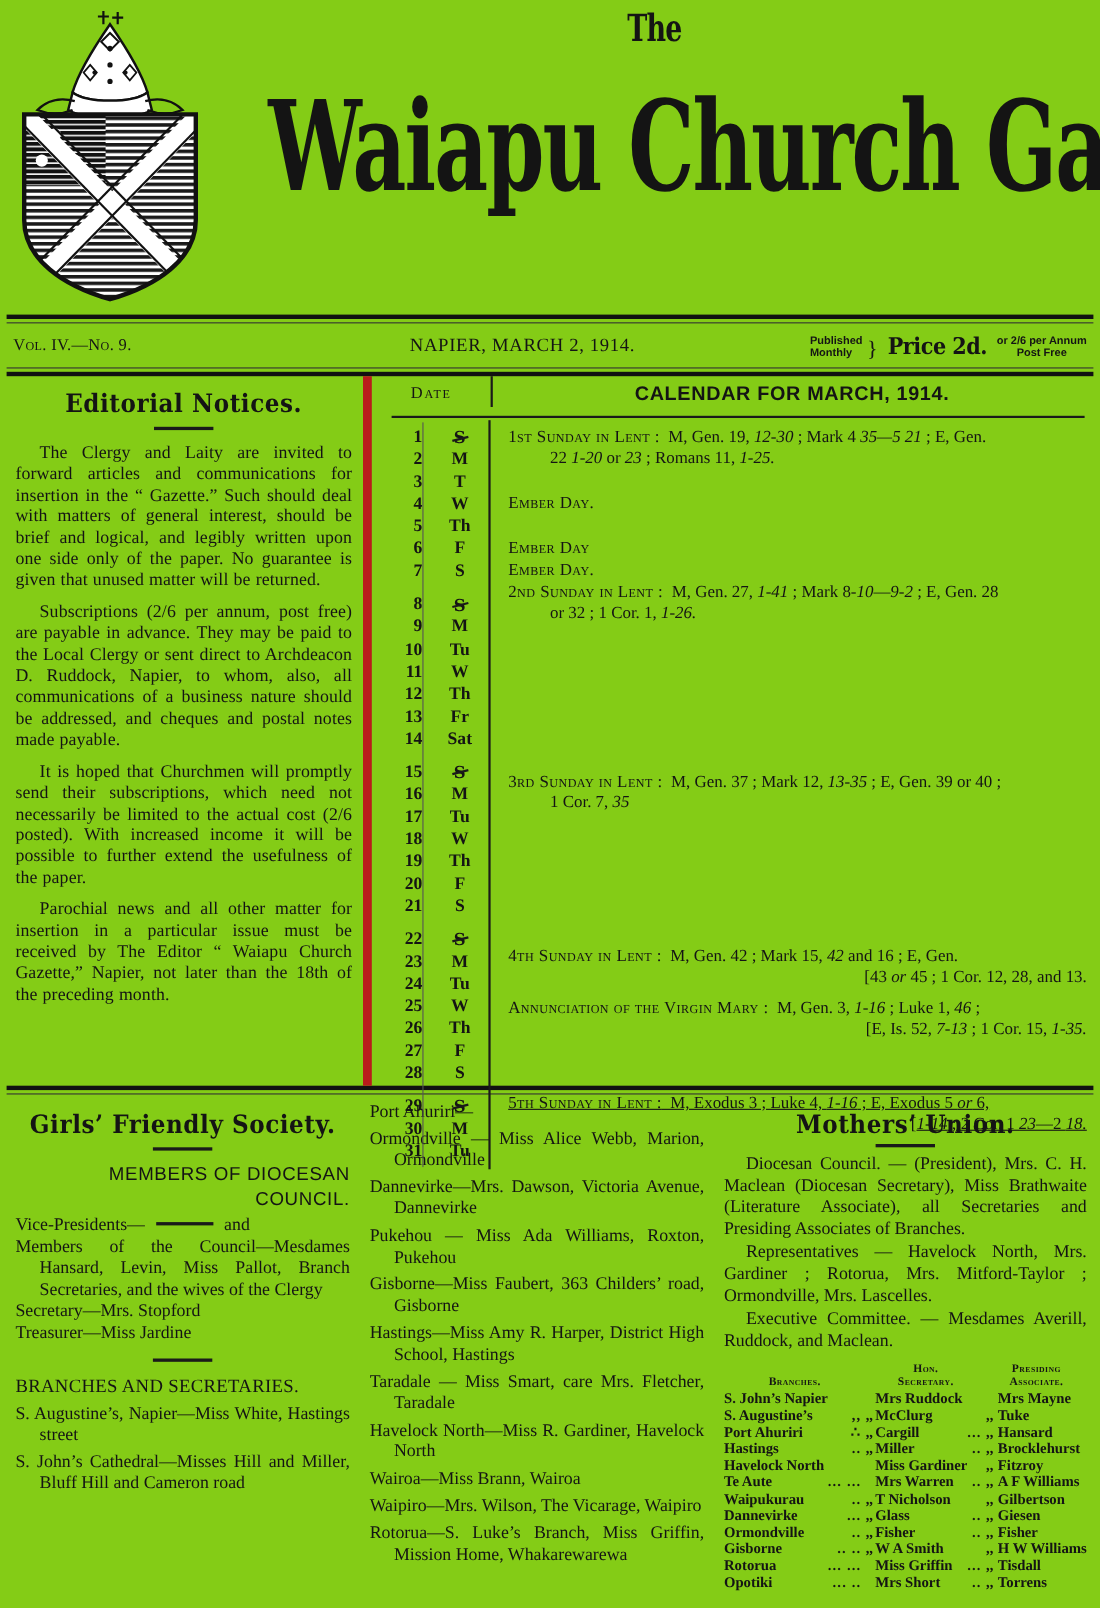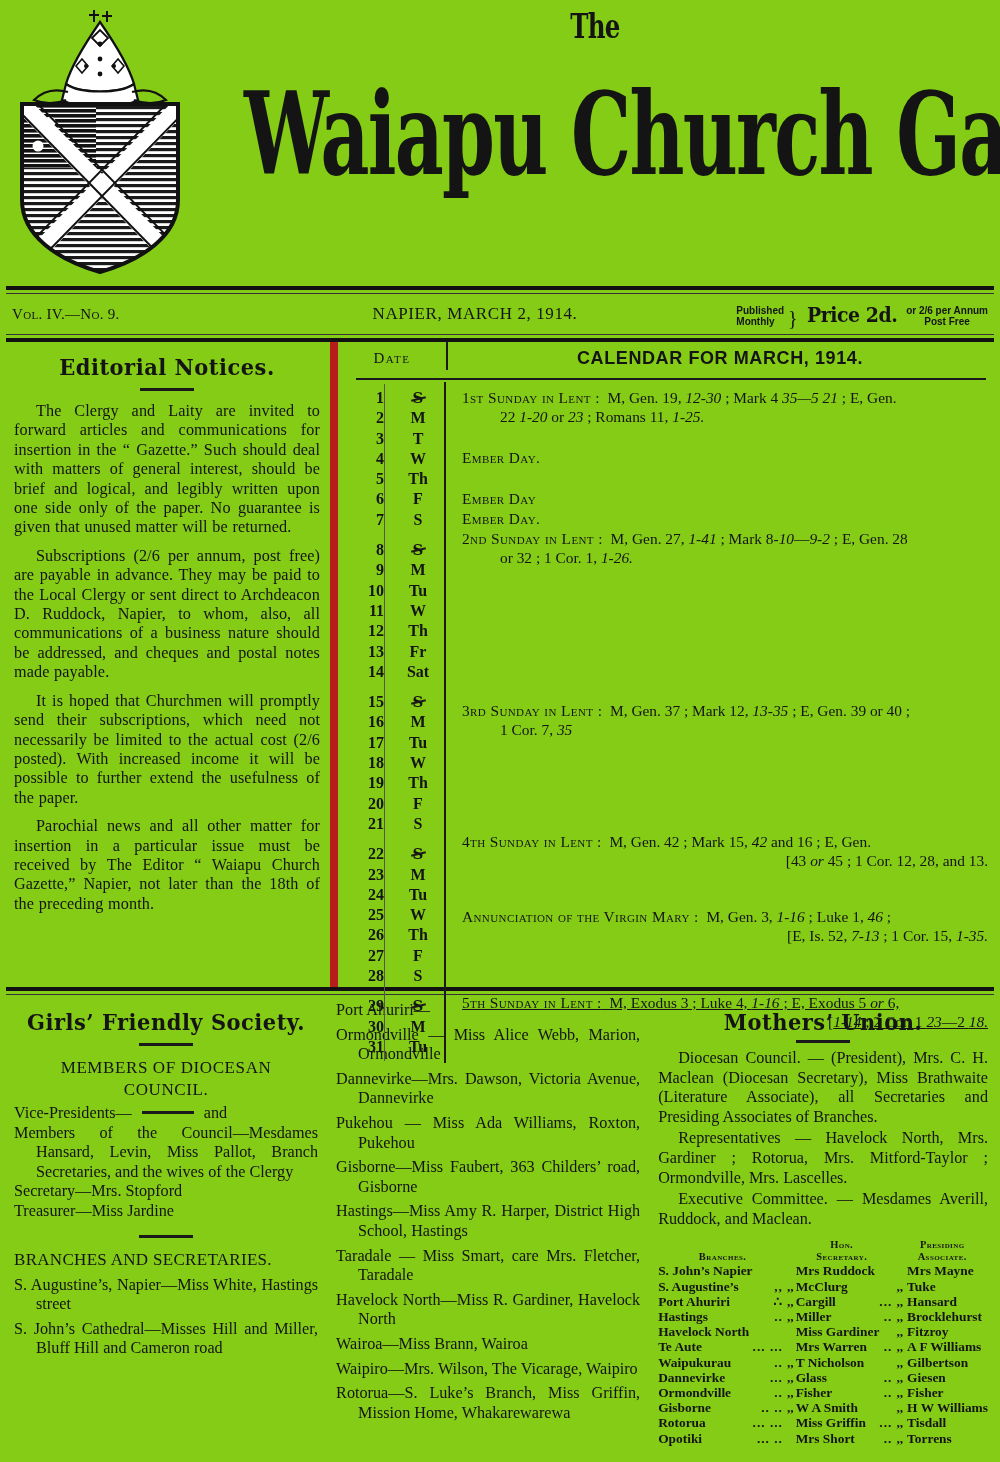--- a/index.html
+++ b/index.html
@@ -313,25 +313,25 @@
     width: 330px;
     padding: 0 8px;
     box-sizing: border-box;
   }
   .col-mu {
     flex: 1;
     padding: 0 4px 0 10px;
     box-sizing: border-box;
   }
   .sub-head {
-    text-align: center;
+    text-align: right;
     font-size: 17px;
     letter-spacing: 0.6px;
     margin: 12px 0 4px;
-    font-family: Liberation Serif, serif;
+    font-family: Liberation Sans, sans-serif;
   }
   .gfs-line {
     font-size: 16.2px;
     line-height: 19.6px;
     margin: 0;
     font-family: "Liberation Serif", serif;
   }
   .gfs-line.ind {
     padding-left: 22px;
     text-indent: -22px;
@@ -587,21 +587,21 @@
               <div class="cal-cell">Tu</div>
             </div>
         </div>
         <div class="cal-entries" id="cal-entries">
             <div class="cal-entry" style="top: 0px;"><span class="lbl">1st Sunday in Lent :</span>&nbsp; M, Gen. 19, <i>12-30</i> ; Mark 4 <i>35—5 21</i> ; E, Gen.<span class="cal-cont">22 <i>1-20</i> or <i>23</i> ; Romans 11, <i>1-25.</i></span></div>
             <div class="cal-entry" style="top: 60px;"><span class="lbl">Ember Day.</span></div>
             <div class="cal-entry" style="top: 101px;"><span class="lbl">Ember Day</span></div>
             <div class="cal-entry" style="top: 121px;"><span class="lbl">Ember Day.</span></div>
             <div class="cal-entry" style="top: 141px;"><span class="lbl">2nd Sunday in Lent :</span>&nbsp; M, Gen. 27, <i>1-41</i> ; Mark 8-<i>10</i>—<i>9-2</i> ; E, Gen. 28<span class="cal-cont">or 32 ; 1 Cor. 1, <i>1-26.</i></span></div>
             <div class="cal-entry" style="top: 313px;"><span class="lbl">3rd Sunday in Lent :</span>&nbsp; M, Gen. 37 ; Mark 12, <i>13-35</i> ; E, Gen. 39 or 40 ;<span class="cal-cont">1 Cor. 7, <i>35</i></span></div>
-            <div class="cal-entry" style="top: 444px;"><span class="lbl">4th Sunday in Lent :</span>&nbsp; M, Gen. 42 ; Mark 15, <i>42</i> and 16 ; E, Gen.<span class="cal-cont right">[43 <i>or</i> 45 ; 1 Cor. 12, 28, and 13.</span></div>
+            <div class="cal-entry" style="top: 472px;"><span class="lbl">4th Sunday in Lent :</span>&nbsp; M, Gen. 42 ; Mark 15, <i>42</i> and 16 ; E, Gen.<span class="cal-cont right">[43 <i>or</i> 45 ; 1 Cor. 12, 28, and 13.</span></div>
             <div class="cal-entry" style="top: 519px;"><span class="lbl">Annunciation of the Virgin Mary :</span>&nbsp; M, Gen. 3, <i>1-16</i> ; Luke 1, <i>46</i> ;<span class="cal-cont right">[E, Is. 52, <i>7-13</i> ; 1 Cor. 15, <i>1-35.</i></span></div>
             <div class="cal-entry" style="top: 605px; text-decoration: underline;"><span class="lbl">5th Sunday in Lent :</span>&nbsp; M, Exodus 3 ; Luke 4, <i>1-16</i> ; E, Exodus 5 <i>or</i> 6,<span class="cal-cont right">[<i>1-14</i> ; 2 Cor. 1 <i>23</i>—2 <i>18.</i></span></div>
           </div>
       </div>
     </div>
   </div>
 
   <div class="rule-thick"></div>
   <div style="height:3px"></div>
   <div class="rule-hair"></div>

